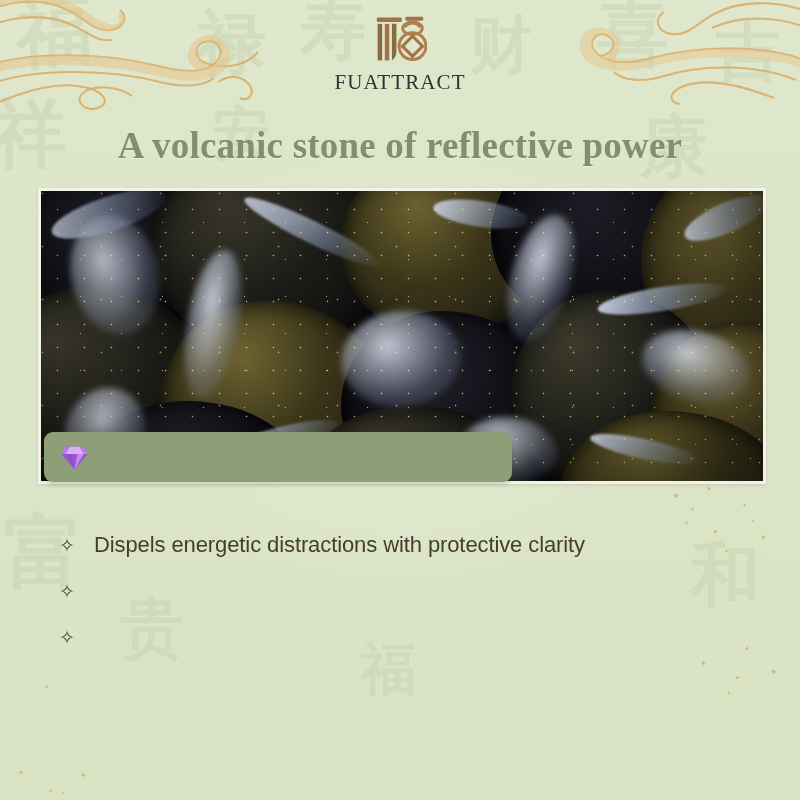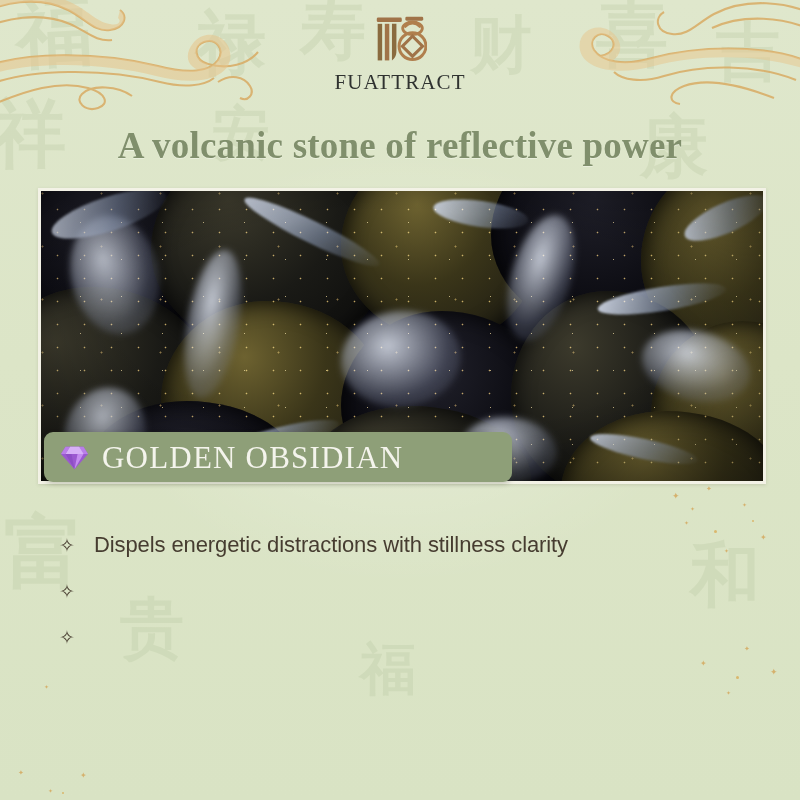--- a/index.html
+++ b/index.html
@@ -370,27 +370,26 @@
   <div class="banner">
     <span>
       <svg class="gem-icon" viewBox="0 0 32 30" fill="none">
         <path d="M6 3 h20 l5 8 -15 17 -15 -17 z" fill="#9b59d0"></path>
         <path d="M6 3 h20 l5 8 h-30 z" fill="#b97ee8"></path>
         <path d="M11 3 l-5 8 10 17 z" fill="#8e4ec6"></path>
         <path d="M21 3 l5 8 -10 17 z" fill="#c58df0"></path>
         <path d="M11 3 h10 l5 8 h-20 z" fill="#d7b0f7"></path>
       </svg>
     </span>
-    <span class="banner-text">GOLDEN OBSIDIAN</span>
   </div>
 
   <ul class="bullets" style="list-style:none;">
     <li class="bullet">
       <span class="bullet-icon">✧</span>
-      <span class="bullet-text">Dispels energetic distractions with stillness clarity</span>
+      <span class="bullet-text">Dispels energetic distractions with protective clarity</span>
     </li>
     <li class="bullet">
       <span class="bullet-icon">✧</span>
     </li>
     <li class="bullet">
       <span class="bullet-icon">✧</span>
     </li>
   </ul>
 
 

